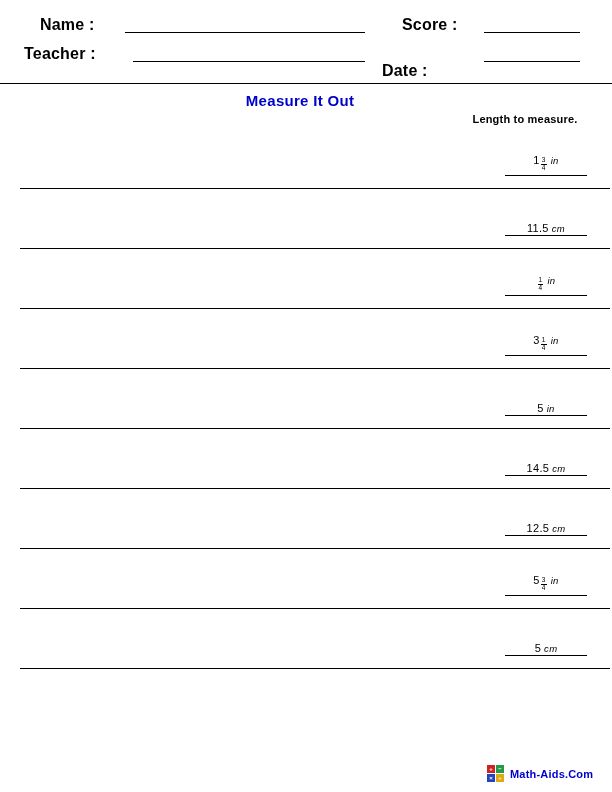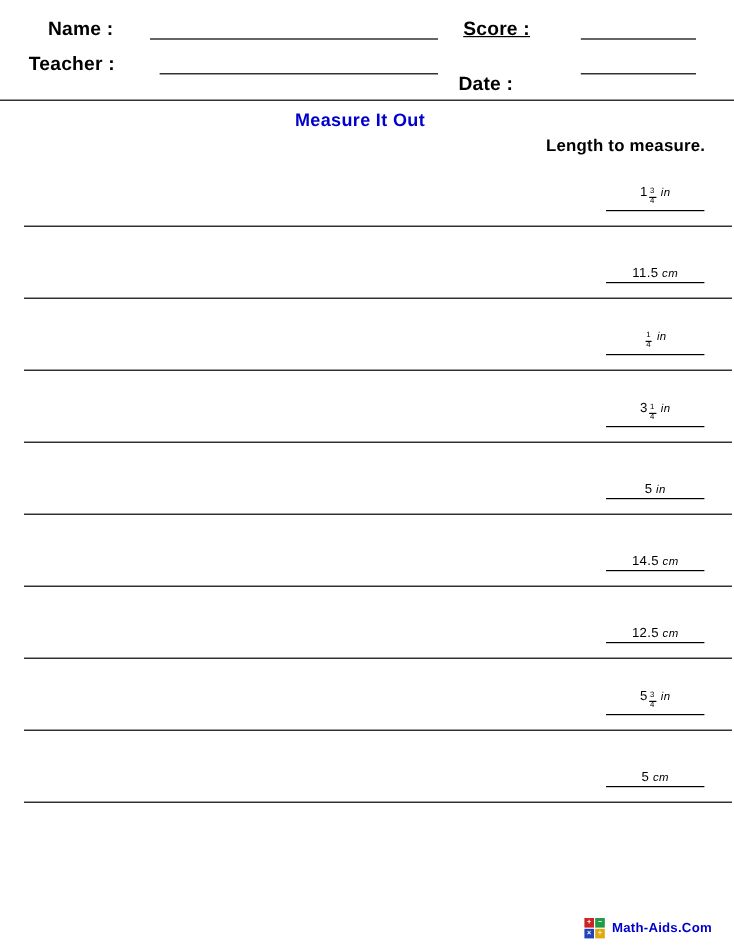--- a/index.html
+++ b/index.html
@@ -31,21 +31,21 @@
     letter-spacing: 0.2px;
     white-space: nowrap;
   }
   .hdr-rule {
     position: absolute;
     border-bottom: 1.6px solid #000;
     height: 0;
   }
   #lbl-name     { left: 24px;  top: 16px; margin-left: 16px; }
   #lbl-teacher  { left: 24px;  top: 45px; }
-  #lbl-score    { left: 386px; top: 16px; text-decoration: underline; }
+  #lbl-score    { left: 402px; top: 16px; }
   #lbl-date     { left: 382px; top: 62px; }
 
   #rule-name    { left: 125px; top: 32px; width: 240px; }
   #rule-teacher { left: 133px; top: 61px; width: 232px; }
   #rule-score   { left: 484px; top: 32px; width: 96px; }
   #rule-date    { left: 484px; top: 61px; width: 96px; }
 
   .header-sep {
     position: absolute;
     left: 0;
@@ -67,21 +67,22 @@
     color: #0000cc;
     letter-spacing: 0.3px;
   }
 
   
   .col-caption {
     position: absolute;
     left: 455px;
     top: 113px;
     width: 140px;
-    font-size: 14px;
+    text-align: center;
+    font-size: 11px;
     font-weight: bold;
     letter-spacing: 0.2px;
   }
 
   
   .rows {
     position: absolute;
     left: 0;
     top: 130px;
     width: 612px;

